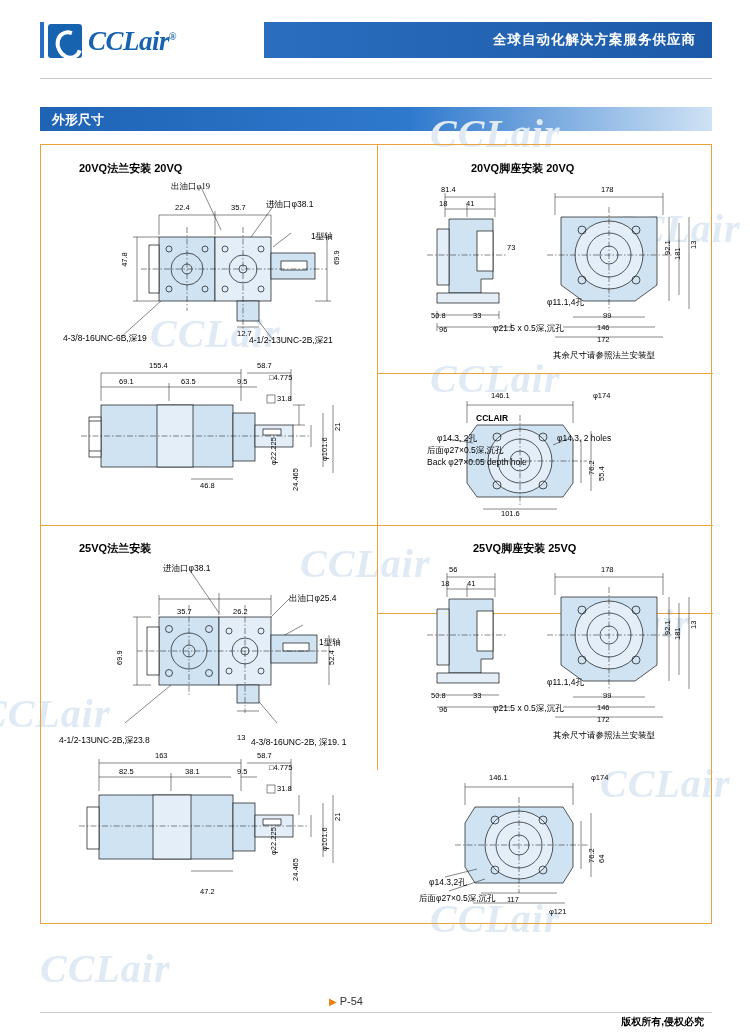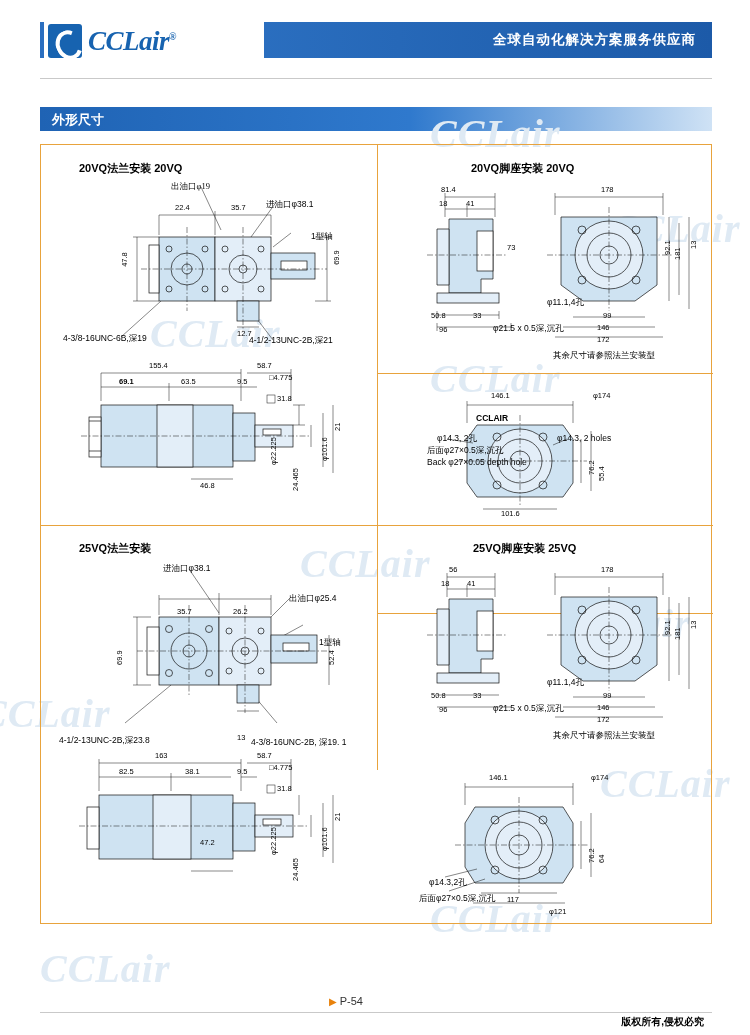--- a/index.html
+++ b/index.html
@@ -238,21 +238,21 @@
     <line class="lnx" x1="282" y1="58" x2="282" y2="112"></line>
     <line class="lnx" x1="292" y1="50" x2="292" y2="118"></line>
 
     <line class="lnx" x1="150" y1="124" x2="192" y2="124"></line>
 
     <rect class="lnx" x="226" y="40" width="8" height="8" fill="none"></rect>
   </svg>
 
   <div class="dim" style="left:108px; top:216px;">155.4</div>
   <div class="dim" style="left:216px; top:216px;">58.7</div>
-  <div class="dim" style="left:78px; top:232px;font-weight:bold;">69.1</div>
+  <div class="dim" style="left:78px; top:232px;">69.1</div>
   <div class="dim" style="left:140px; top:232px;">63.5</div>
   <div class="dim" style="left:196px; top:232px;">9.5</div>
   <div class="dim" style="left:236px; top:249px;">31.8</div>
   <div class="dim" style="left:228px; top:228px;">□4.775</div>
   <div class="dim" style="left:159px; top:336px;">46.8</div>
   <div class="dim" style="left:228px; top:320px; transform:rotate(-90deg); transform-origin:left top;">φ22.225</div>
   <div class="dim" style="left:250px; top:346px; transform:rotate(-90deg); transform-origin:left top;">24.465</div>
   <div class="dim" style="left:279px; top:316px; transform:rotate(-90deg); transform-origin:left top;">φ101.6</div>
   <div class="dim" style="left:292px; top:286px; transform:rotate(-90deg); transform-origin:left top;">21</div>
 
@@ -431,21 +431,21 @@
     <rect class="lnx" x="226" y="40" width="8" height="8" fill="none"></rect>
   </svg>
 
   <div class="dim" style="left:114px; top:606px;">163</div>
   <div class="dim" style="left:216px; top:606px;">58.7</div>
   <div class="dim" style="left:78px; top:622px;">82.5</div>
   <div class="dim" style="left:144px; top:622px;">38.1</div>
   <div class="dim" style="left:196px; top:622px;">9.5</div>
   <div class="dim" style="left:236px; top:639px;">31.8</div>
   <div class="dim" style="left:228px; top:618px;">□4.775</div>
-  <div class="dim" style="left:159px; top:693px;">47.2</div>
+  <div class="dim" style="left:159px; top:742px;">47.2</div>
   <div class="dim" style="left:228px; top:710px; transform:rotate(-90deg); transform-origin:left top;">φ22.225</div>
   <div class="dim" style="left:250px; top:736px; transform:rotate(-90deg); transform-origin:left top;">24.465</div>
   <div class="dim" style="left:279px; top:706px; transform:rotate(-90deg); transform-origin:left top;">φ101.6</div>
   <div class="dim" style="left:292px; top:676px; transform:rotate(-90deg); transform-origin:left top;">21</div>
 
   <div class="panel-title" style="left:432px; top:396px;">25VQ脚座安装 25VQ</div>
 
   <svg width="336" height="190" style="left:336px; top:410px;">
     <line class="lnx" x1="70" y1="22" x2="118" y2="22"></line>
     <line class="lnx" x1="70" y1="18" x2="70" y2="42"></line>

